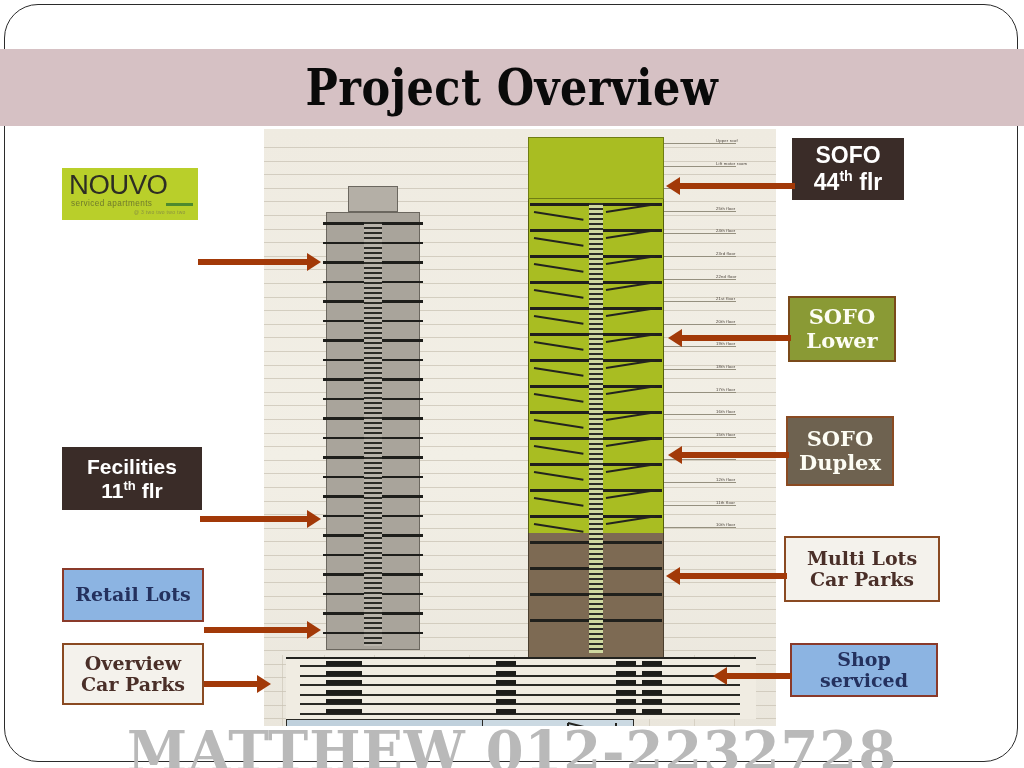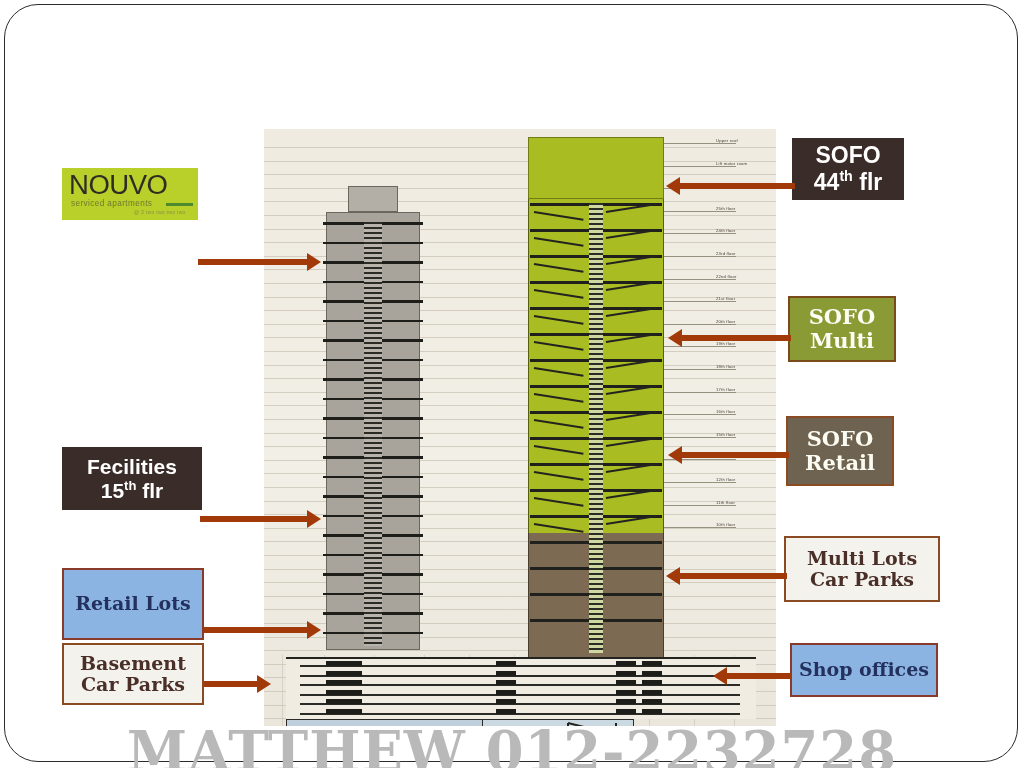--- a/index.html
+++ b/index.html
@@ -110,20 +110,23 @@
        font-size:56px;color:#b9b9b9;letter-spacing:1px;white-space:nowrap;
        transform:scaleX(0.97);}
 </style>
 </head>
 <body>
 
 <div id="slide">
 
   <div id="frame-border"></div>
 
+  <div id="title-banner">
+    <div id="title-text">Project Overview</div>
+  </div>
 
   <div id="diagram">
     <div class="sky"></div>
 
     <div id="grid-h">
         <div class="gridline" style="top: 18px;"></div>
         <div class="gridline" style="top: 31.6px;"></div>
         <div class="gridline" style="top: 45.2px;"></div>
         <div class="gridline" style="top: 58.8px;"></div>
         <div class="gridline" style="top: 72.4px;"></div>
@@ -356,54 +359,54 @@
   <div id="logo-box">
     <div id="logo-word">NOUVO</div>
     <div id="logo-sub">serviced apartments</div>
     <div id="logo-dash"></div>
     <div id="logo-sub2">@ 3 two two two two</div>
   </div>
 
 
   <div class="lbl dark" id="lbl-fac" style="left:62px;top:447px;width:140px;height:63px;font-size:21px;">
     <div>Fecilities</div>
-    <div><span>15</span><sup>th</sup><span> flr</span></div>
-  </div>
-
-  <div class="lbl serif-navy" id="lbl-retail" style="left:62px;top:568px;width:142px;height:72px;font-size:19px;background:#8cb4e2;border:2px solid #8a3a2a;">
+    <div><span>11</span><sup>th</sup><span> flr</span></div>
+  </div>
+
+  <div class="lbl serif-navy" id="lbl-retail" style="left:62px;top:568px;width:142px;height:54px;font-size:19px;background:#8cb4e2;border:2px solid #8a3a2a;">
     <div>Retail Lots</div>
   </div>
 
   <div class="lbl serif-dark" id="lbl-basement" style="left:62px;top:643px;width:142px;height:62px;font-size:19px;background:#f4f2ec;border:2px solid #8a4a22;">
-    <div>Basement</div>
+    <div>Overview</div>
     <div>Car Parks</div>
   </div>
 
   <div class="lbl dark" id="lbl-sofo25" style="left:792px;top:138px;width:112px;height:62px;font-size:23px;">
     <div>SOFO</div>
     <div><span>44</span><sup>th</sup><span> flr</span></div>
   </div>
 
   <div class="lbl serif-white" id="lbl-duplex" style="left:788px;top:296px;width:108px;height:66px;font-size:21px;background:#8a9a35;border:2px solid #7a4a1a;">
     <div>SOFO</div>
-    <div>Multi</div>
+    <div>Lower</div>
   </div>
 
   <div class="lbl serif-white" id="lbl-single" style="left:786px;top:416px;width:108px;height:70px;font-size:21px;background:#6e6250;border:2px solid #8a4a22;">
     <div>SOFO</div>
-    <div>Retail</div>
+    <div>Duplex</div>
   </div>
 
   <div class="lbl serif-dark" id="lbl-mlcp" style="left:784px;top:536px;width:156px;height:66px;font-size:19px;background:#f4f2ec;border:2px solid #8a4a22;">
     <div>Multi Lots</div>
     <div>Car Parks</div>
   </div>
 
   <div class="lbl serif-navy" id="lbl-shop" style="left:790px;top:643px;width:148px;height:54px;font-size:19px;background:#8cb4e2;border:2px solid #8a3a2a;">
-    <div>Shop offices</div>
+    <div>Shop serviced</div>
   </div>
 
   <div class="arrow l" style="left:679px;top:183px;width:116px;"></div>
   <div class="arrow l" style="left:681px;top:335px;width:110px;"></div>
   <div class="arrow l" style="left:681px;top:452px;width:108px;"></div>
   <div class="arrow l" style="left:679px;top:573px;width:108px;"></div>
   <div class="arrow l" style="left:726px;top:673px;width:66px;"></div>
 
   <div class="arrow r" style="left:198px;top:259px;width:110px;"></div>
   <div class="arrow r" style="left:200px;top:516px;width:108px;"></div>

